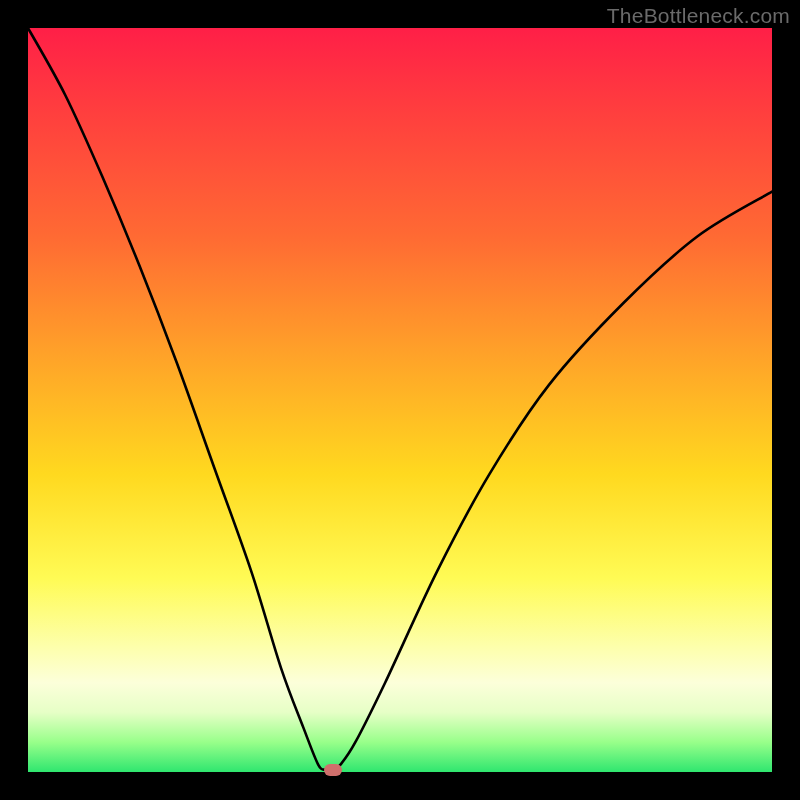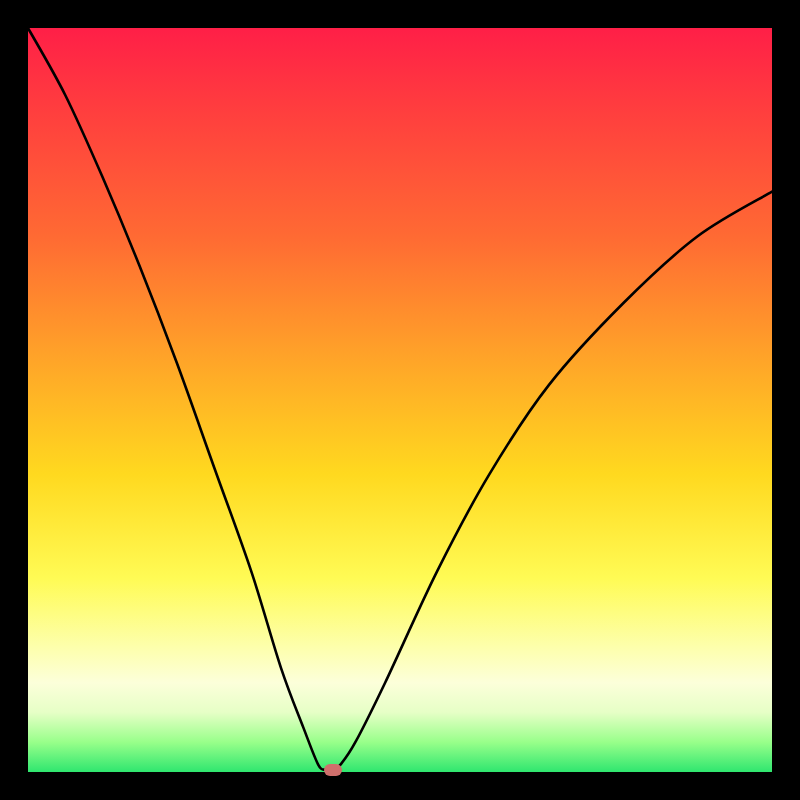--- a/index.html
+++ b/index.html
@@ -61,20 +61,21 @@
     height: 12px;
     border-radius: 6px / 6px;
     background: #cf6f6c;
     transform: translate(-50%, -50%);
   }
 </style>
 </head>
 <body>
 
 <div class="frame">
+  <div class="watermark">TheBottleneck.com</div>
 
   <div class="plot-area">
     <svg class="curve" viewBox="0 0 744 744" preserveAspectRatio="none">
       <path id="curve-path" fill="none" stroke="#000" stroke-width="2.6" stroke-linecap="round" stroke-linejoin="round" d="M 0,0 C 6.2,11.159999999999988 24.800000000000004,42.159999999999926 37.2,66.95999999999992 C 49.6,91.75999999999992 62.00000000000001,120.27999999999994 74.4,148.79999999999995 C 86.80000000000001,177.31999999999996 99.19999999999999,207.07999999999998 111.6,238.07999999999998 C 124,269.08 136.4,301.31999999999994 148.8,334.79999999999995 C 161.20000000000002,368.28 173.6,404.24 186,438.96000000000004 C 198.4,473.68000000000006 212.04,509.64 223.2,543.12 C 234.35999999999999,576.6 244.28,613.8000000000001 252.96,639.84 C 261.64,665.88 269.08,683.24 275.28,699.36 C 281.47999999999996,715.48 286.44,729.492 290.16,736.56 C 293.88000000000005,743.6279999999999 295.12,740.9 297.6,741.768 C 300.08000000000004,742.6360000000001 302.55999999999995,742.6360000000001 305.03999999999996,741.768 C 307.52,740.9 308.75999999999993,741.1479999999999 312.47999999999996,736.56 C 316.2,731.972 319.92,727.88 327.36,714.24 C 334.8,700.6 343.48,683.24 357.12,654.72 C 370.76,626.2 391.84000000000003,577.84 409.20000000000005,543.12 C 426.56000000000006,508.4 442.68,477.4 461.28,446.4 C 479.87999999999994,415.4 498.47999999999996,385.64 520.8,357.12 C 543.12,328.6 570.4000000000001,300.08 595.2,275.28 C 620,250.48 644.8000000000001,226.92000000000004 669.6,208.32000000000005 C 694.4,189.72000000000006 731.6,171.11999999999998 744,163.67999999999995"></path>
     </svg>
     <div class="marker" id="min-marker" style="left: 305.04px; top: 741.768px;"></div>
   </div>
 </div>
 
 </body></html>

